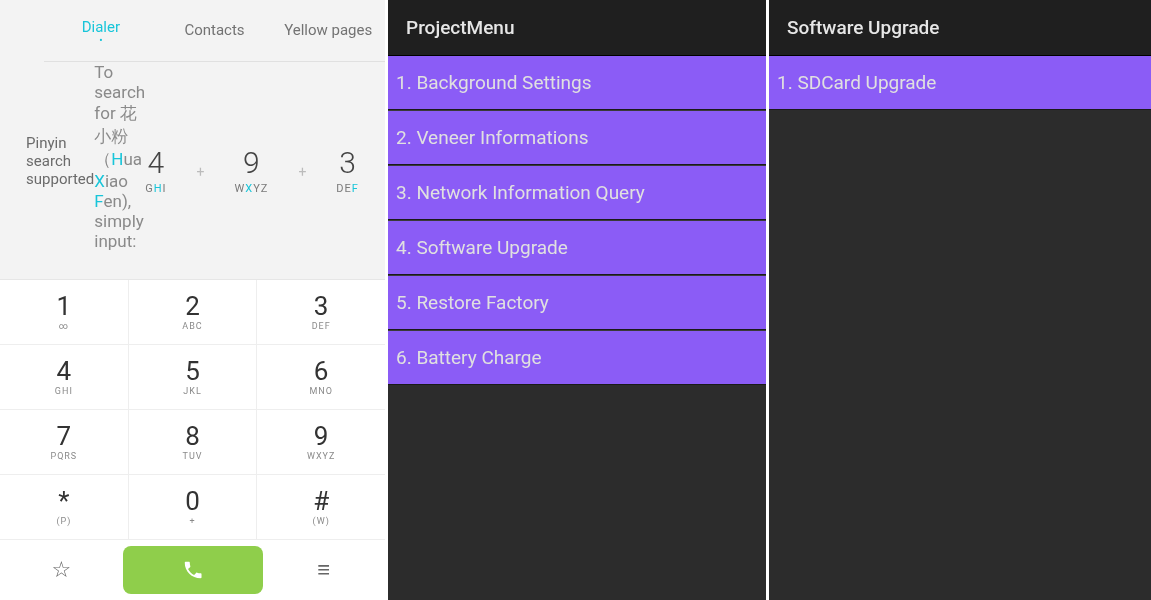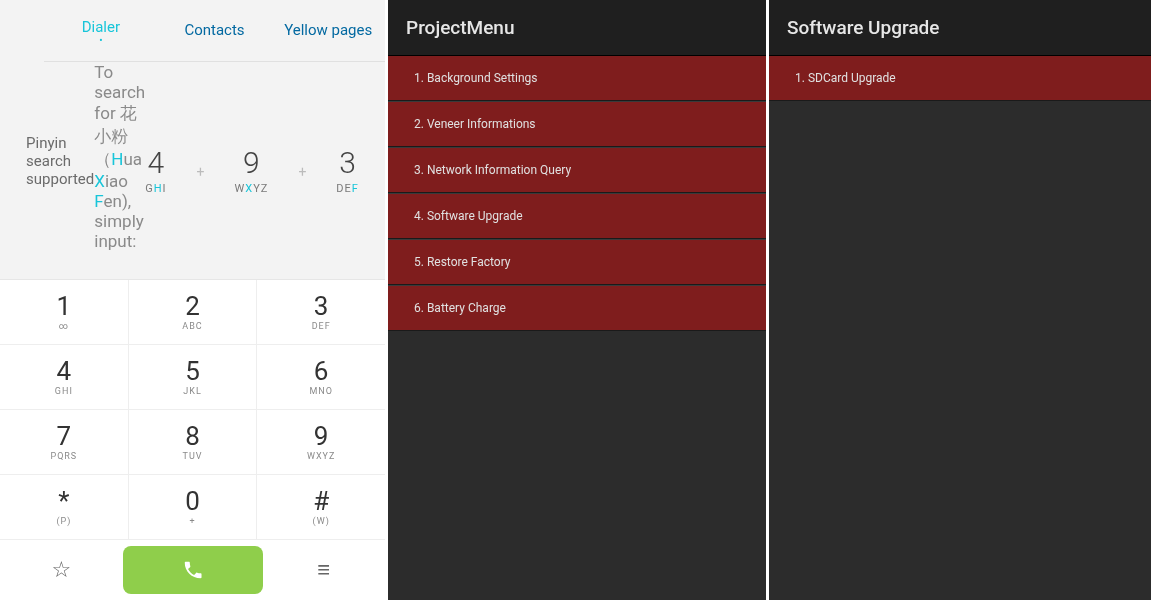--- a/index.html
+++ b/index.html
@@ -8,21 +8,21 @@
     background: #fff;
     width: 1151px;
     height: 600px;
     display: flex;
     gap: 3px;
   }
   .panel { height: 600px; display: flex; flex-direction: column; }
   
   .dialer { width: 385px; background: #f3f3f3; }
   .tabs { display: flex; height: 72px; align-items: center; justify-content: space-around; border-bottom: 1px solid #e0e0e0; margin-left: 44px; }
-  .tab { font-size: 15px; color: #0369a1; text-align: center; cursor: pointer; position: relative; flex: 1; }
+  .tab { font-size: 15px; color: #737373; text-align: center; cursor: pointer; position: relative; flex: 1; }
   .tab.active { color: #18c5d9; }
   .tab.active::after {
     content: "•"; display:block; color:#18c5d9; font-size:10px; line-height:4px; margin-top:3px;
   }
   .info-area { flex: 1; display:flex; flex-direction:row; align-items:center; justify-content:center; color:#7a7a7a; padding: 0 32px; }
   .info-title { font-size:15px; color:#6b6b6b; margin-bottom:18px; }
   .info-sub { font-size:17px; color:#8a8a8a; margin-bottom:28px; }
   .info-sub .hi { color:#18c5d9; }
   .example-row { display:flex; gap:30px; align-items:flex-start; justify-content:center; }
   .ex-cell { text-align:center; }
@@ -42,30 +42,30 @@
   .klet { font-size:9px; color:#8a8a8a; letter-spacing:1px; margin-top:2px; text-transform:uppercase; }
   .action-row { display:flex; height:70px; background:#fff; align-items:center; }
   .act-side { flex:1; display:flex; align-items:center; justify-content:center; font-size:22px; color:#666; cursor:pointer; }
   .call-btn {
     width:140px; height:48px; background:#8fce4b; border-radius:8px;
     display:flex; align-items:center; justify-content:center; cursor:pointer;
   }
   .phone-icon { width:22px; height:22px; }
 
   
-  .dark { background:#7f1d1d; color:#e6e6e6; }
+  .dark { background:#8b5cf6; color:#e6e6e6; }
   .pm { width: 380px; }
   .su { width: 384px; }
   .dark-header {
     height:56px; display:flex; align-items:center; padding:0 18px;
     font-size:19px; font-weight:500; background:#1f1f1f; border-bottom:1px solid #000;
   }
   .menu-list { display:flex; flex-direction:column; }
   .menu-item {
-    padding:15px 26px; font-size:12px; color:#e0e0e0;
+    padding:15px 8px; font-size:19px; color:#e0e0e0;
     border-bottom:1px solid #1a1a1a; border-top:1px solid #3a3a3a; cursor:pointer;
   }
   .menu-item:first-child { border-top:none; }
   .fill-dark { flex:1; background:#2c2c2c; }
 </style>
 </head>
 <body>
 
 <div class="panel dialer">
   <div class="tabs">

